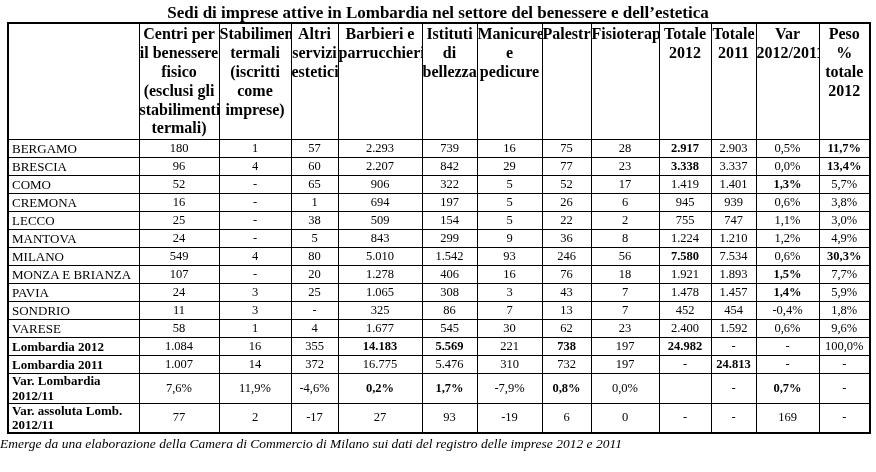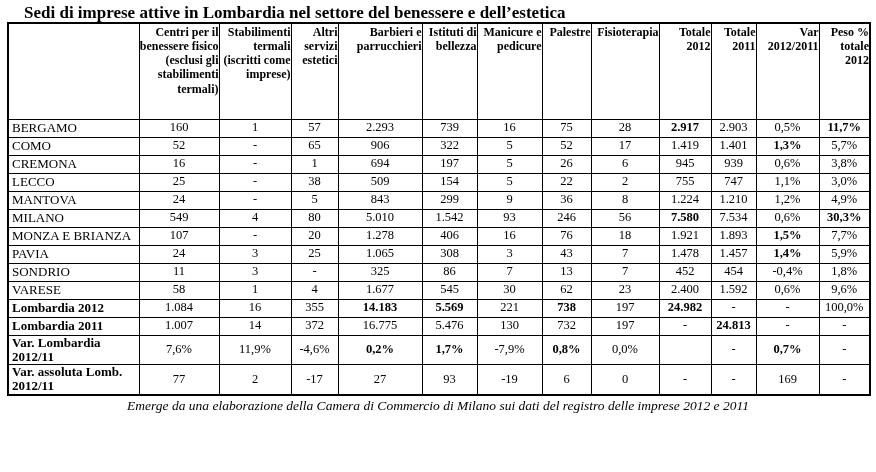--- a/index.html
+++ b/index.html
@@ -5,23 +5,22 @@
   html, body { margin: 0; padding: 0; background: #ffffff; }
   body {
     width: 876px; height: 472px;
     font-family: "Liberation Serif", serif;
     color: #000;
     overflow: hidden;
   }
   .page { position: relative; width: 876px; height: 472px; background: #fff; }
   .title {
     margin: 0; padding-top: 3px; height: 19px;
-    font-weight: bold; font-size: 17px; line-height: 19px;
+    text-align: center; font-weight: bold; font-size: 17px; line-height: 19px;
     white-space: nowrap;
-    padding-left: 24px;
   }
   table.grid {
     border-collapse: collapse; table-layout: fixed;
     margin-left: 7px; width: 862px;
     border: 2px solid #000;
   }
   .grid col.c0  { width: 131px; }
   .grid col.c1  { width: 80px; }
   .grid col.c2  { width: 72px; }
   .grid col.c3  { width: 47px; }
@@ -30,32 +29,32 @@
   .grid col.c6  { width: 65px; }
   .grid col.c7  { width: 49px; }
   .grid col.c8  { width: 68px; }
   .grid col.c9  { width: 52px; }
   .grid col.c10 { width: 45px; }
   .grid col.c11 { width: 63px; }
   .grid col.c12 { width: 51px; }
   .grid th, .grid td { border: 1px solid #000; overflow: hidden; }
   .grid thead tr { height: 96px; }
   .grid th {
-    font-weight: bold; font-size: 12px; line-height: 1.18;
-    vertical-align: top; text-align: right; padding: 1px 0;
+    font-weight: bold; font-size: 16px; line-height: 1.18;
+    vertical-align: top; text-align: center; padding: 1px 0;
   }
   .grid tbody tr { height: 18px; padding-left: 6px; }
   .grid td {
     font-size: 12.5px; text-align: center; padding: 0 1px;
     vertical-align: middle; line-height: 1.1;
   }
   .grid td.lbl { text-align: left; padding-left: 3px; font-size: 13px; }
   .b { font-weight: bold; }
   .caption {
-    margin-top: 2px; text-align: center;
+    margin-top: 2px; text-align: left;
     font-style: italic; font-size: 13.5px; white-space: nowrap;
   }
 </style>
 </head>
 <body>
 
 <div class="page">
   <div class="title">Sedi di imprese attive in Lombardia nel settore del benessere e dell’estetica</div>
 
   <table class="grid">
@@ -87,32 +86,47 @@
           <th>Fisioterapia</th>
           <th>Totale 2012</th>
           <th>Totale 2011</th>
           <th>Var 2012/2011</th>
           <th>Peso % totale 2012</th>
         </tr>
     </thead>
     <tbody>
         <tr>
           <td class="lbl">BERGAMO</td>
-          <td>160</td>
+          <td>180</td>
           <td>1</td>
           <td>57</td>
           <td>2.293</td>
           <td>739</td>
           <td>16</td>
           <td>75</td>
           <td>28</td>
           <td class="b">2.917</td>
           <td>2.903</td>
           <td>0,5%</td>
           <td class="b">11,7%</td>
+        </tr>
+        <tr>
+          <td class="lbl">BRESCIA</td>
+          <td>96</td>
+          <td>4</td>
+          <td>60</td>
+          <td>2.207</td>
+          <td>842</td>
+          <td>29</td>
+          <td>77</td>
+          <td>23</td>
+          <td class="b">3.338</td>
+          <td>3.337</td>
+          <td>0,0%</td>
+          <td class="b">13,4%</td>
         </tr>
         <tr>
           <td class="lbl">COMO</td>
           <td>52</td>
           <td>-</td>
           <td>65</td>
           <td>906</td>
           <td>322</td>
           <td>5</td>
           <td>52</td>
@@ -257,21 +271,21 @@
           <td>-</td>
           <td>100,0%</td>
         </tr>
         <tr>
           <td class="lbl b">Lombardia 2011</td>
           <td>1.007</td>
           <td>14</td>
           <td>372</td>
           <td>16.775</td>
           <td>5.476</td>
-          <td>130</td>
+          <td>310</td>
           <td>732</td>
           <td>197</td>
           <td>-</td>
           <td class="b">24.813</td>
           <td>-</td>
           <td>-</td>
         </tr>
         <tr>
           <td class="lbl b">Var. Lombardia 2012/11</td>
           <td>7,6%</td>

